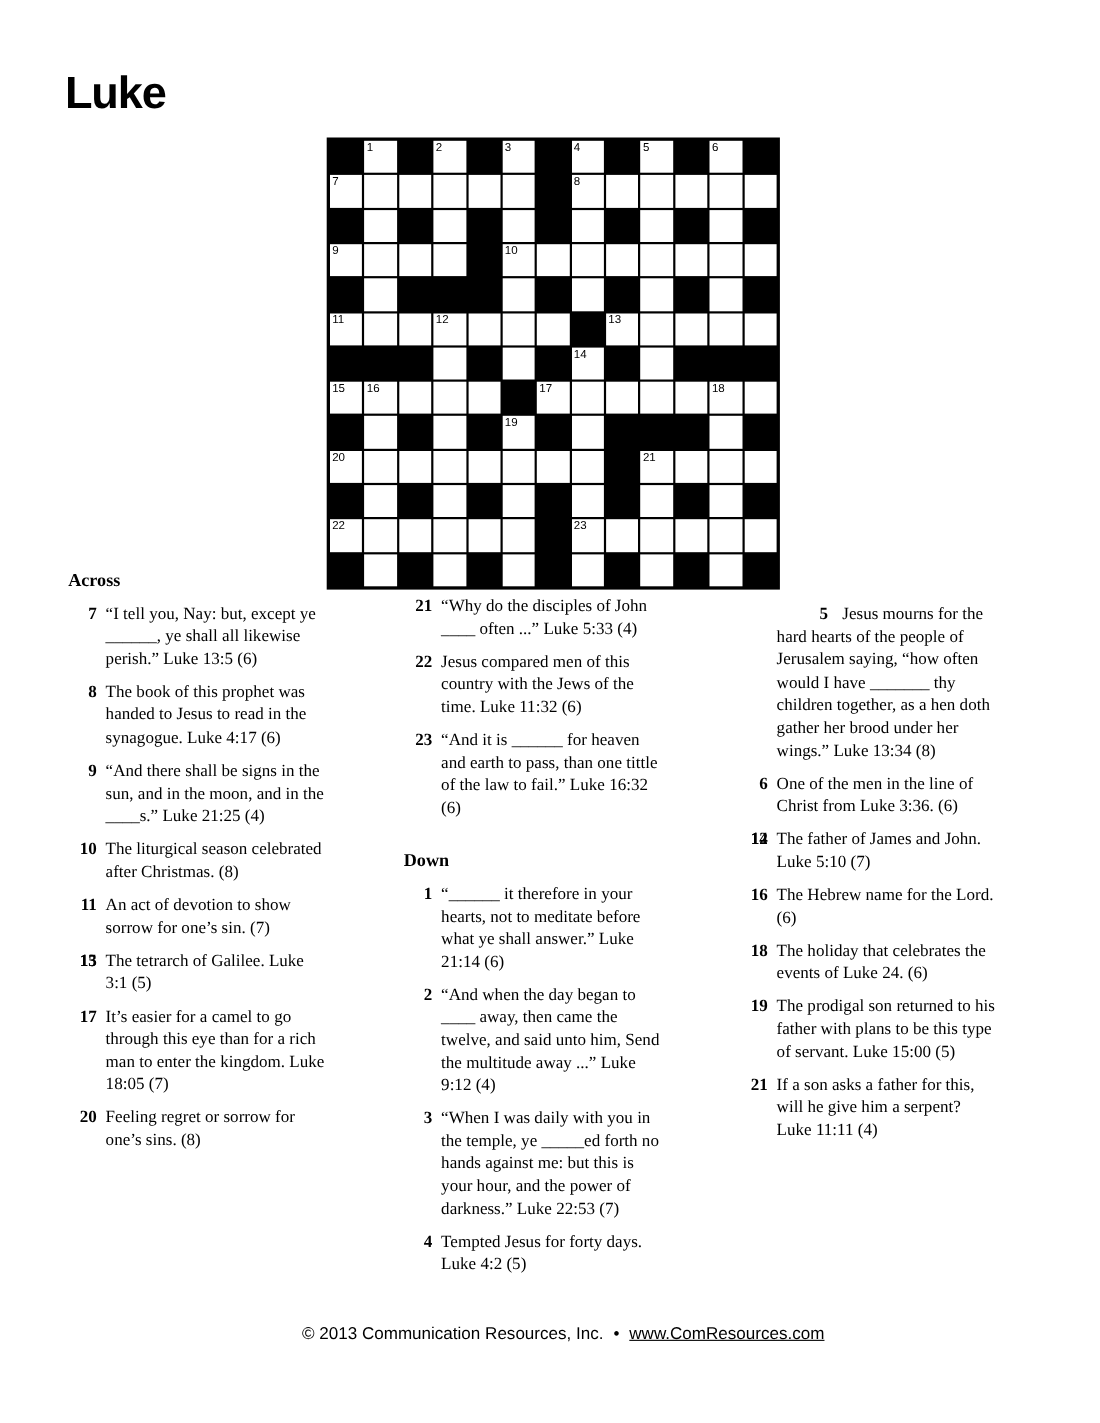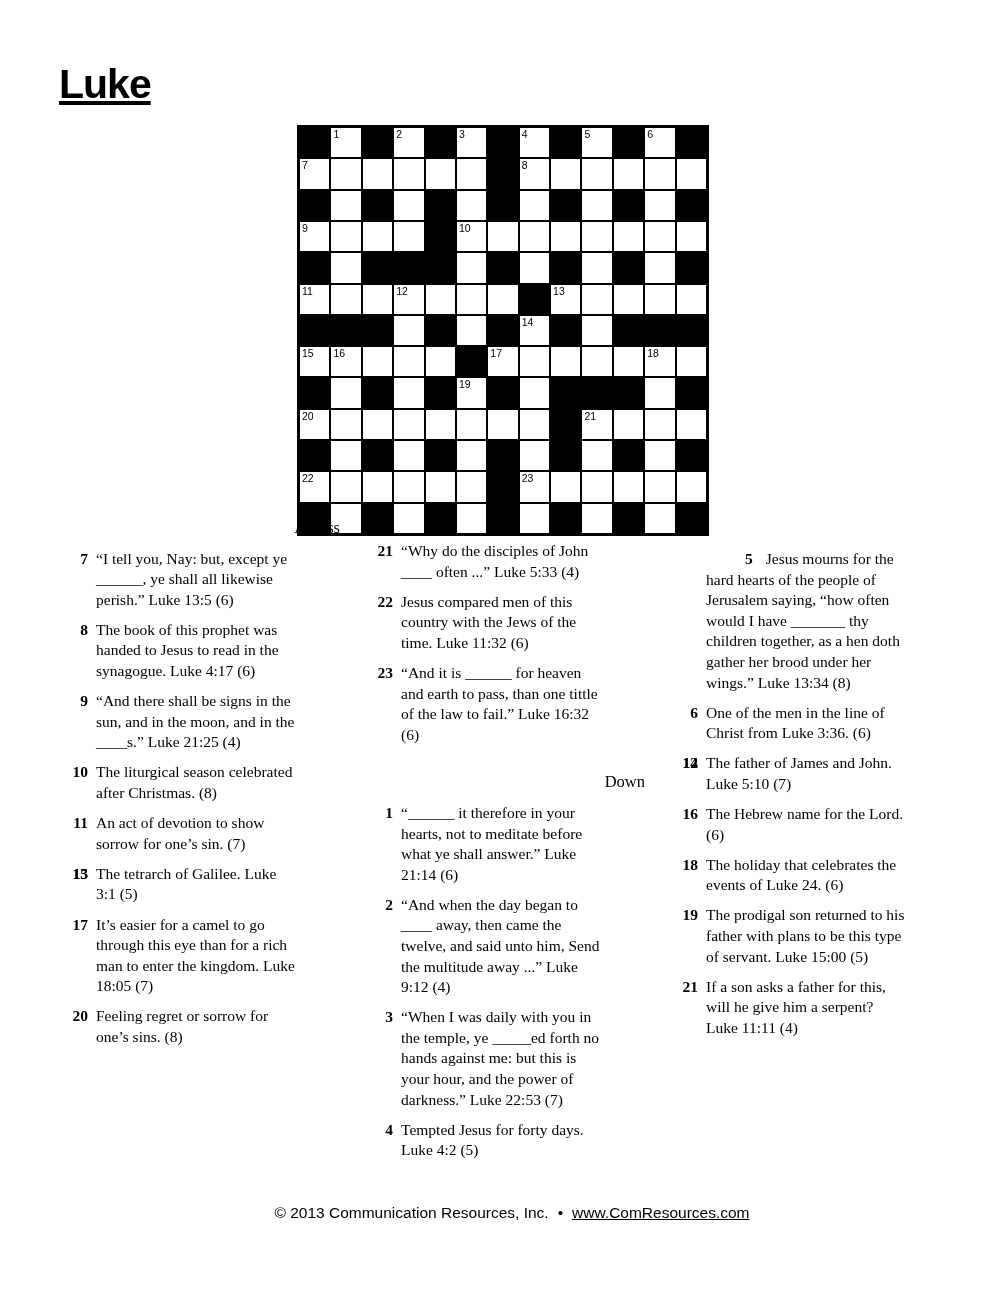--- a/index.html
+++ b/index.html
@@ -15,21 +15,20 @@
   .title {
     position: absolute;
     left: 59px;
     top: 61px;
     margin: 0;
     font-family: "Liberation Sans", sans-serif;
     font-weight: bold;
     font-size: 41px;
     letter-spacing: -1px;
     color: #000000;
-    text-decoration: underline;
   }
   
   .grid {
     position: absolute;
     left: 297px;
     top: 125px;
     width: 412px;
     height: 411px;
     box-sizing: border-box;
     background: #000000;
@@ -54,24 +53,23 @@
   .col {
     position: absolute;
     font-size: 15.5px;
     line-height: 20.6px;
     color: #000000;
   }
   .col1 { left: 62px;  top: 518px; width: 278px; }
   .col2 { left: 367px; top: 541px; width: 278px; }
   .col3 { left: 672px; top: 533px; width: 280px; margin-top: 16px; }
   .clue-header {
-    font-weight: normal;
+    font-weight: bold;
     font-size: 16.5px;
     margin: 27px 0 10px 0;
-    text-align: right;
   }
   .clue-header:first-child { margin-top: 0; }
   .clue {
     position: relative;
     padding-left: 34px;
     margin: 0 0 9.5px 0;
   }
   .clue .num {
     position: absolute;
     left: 0;

